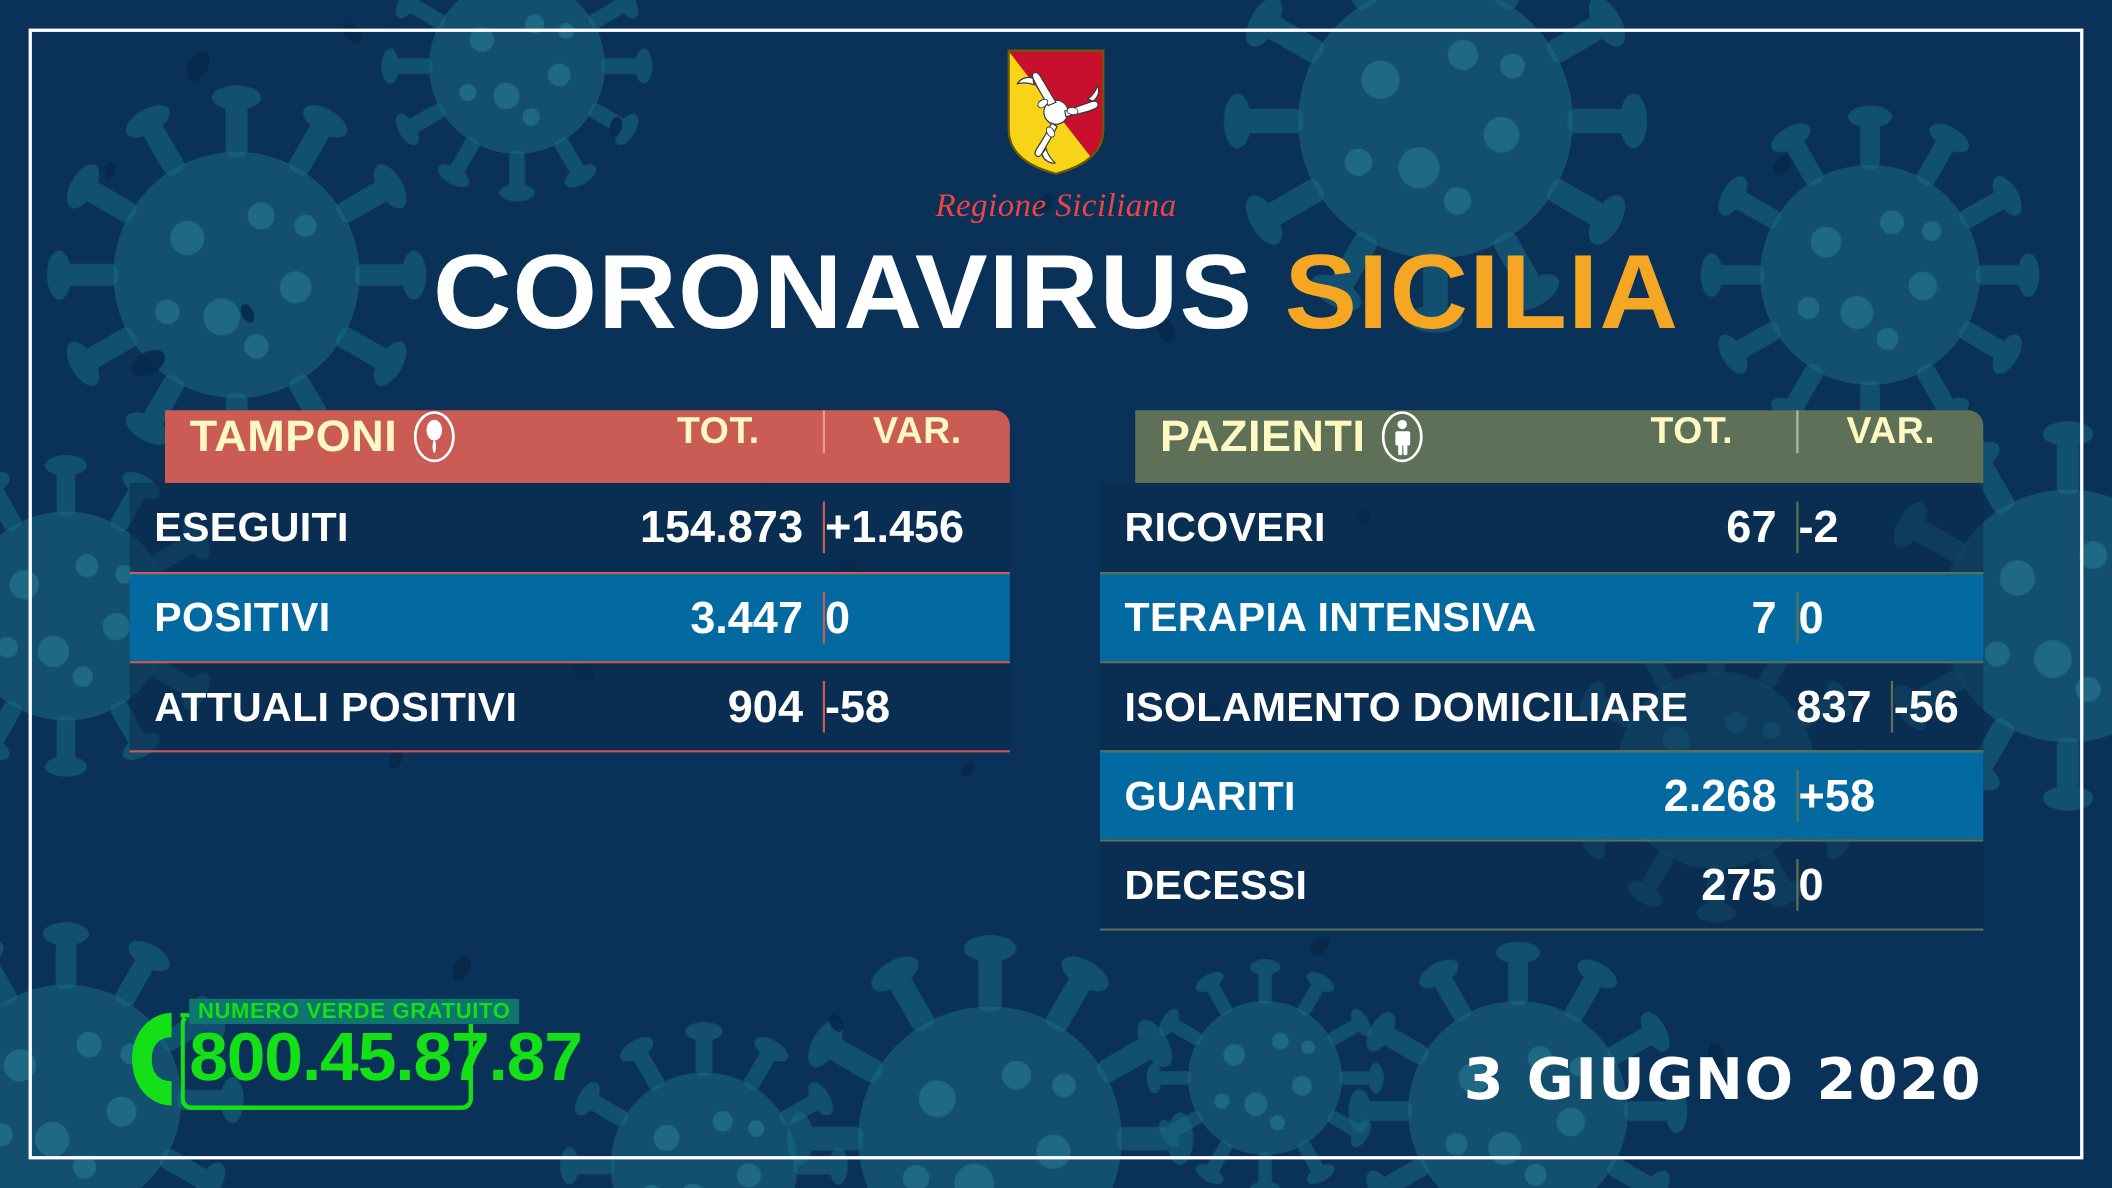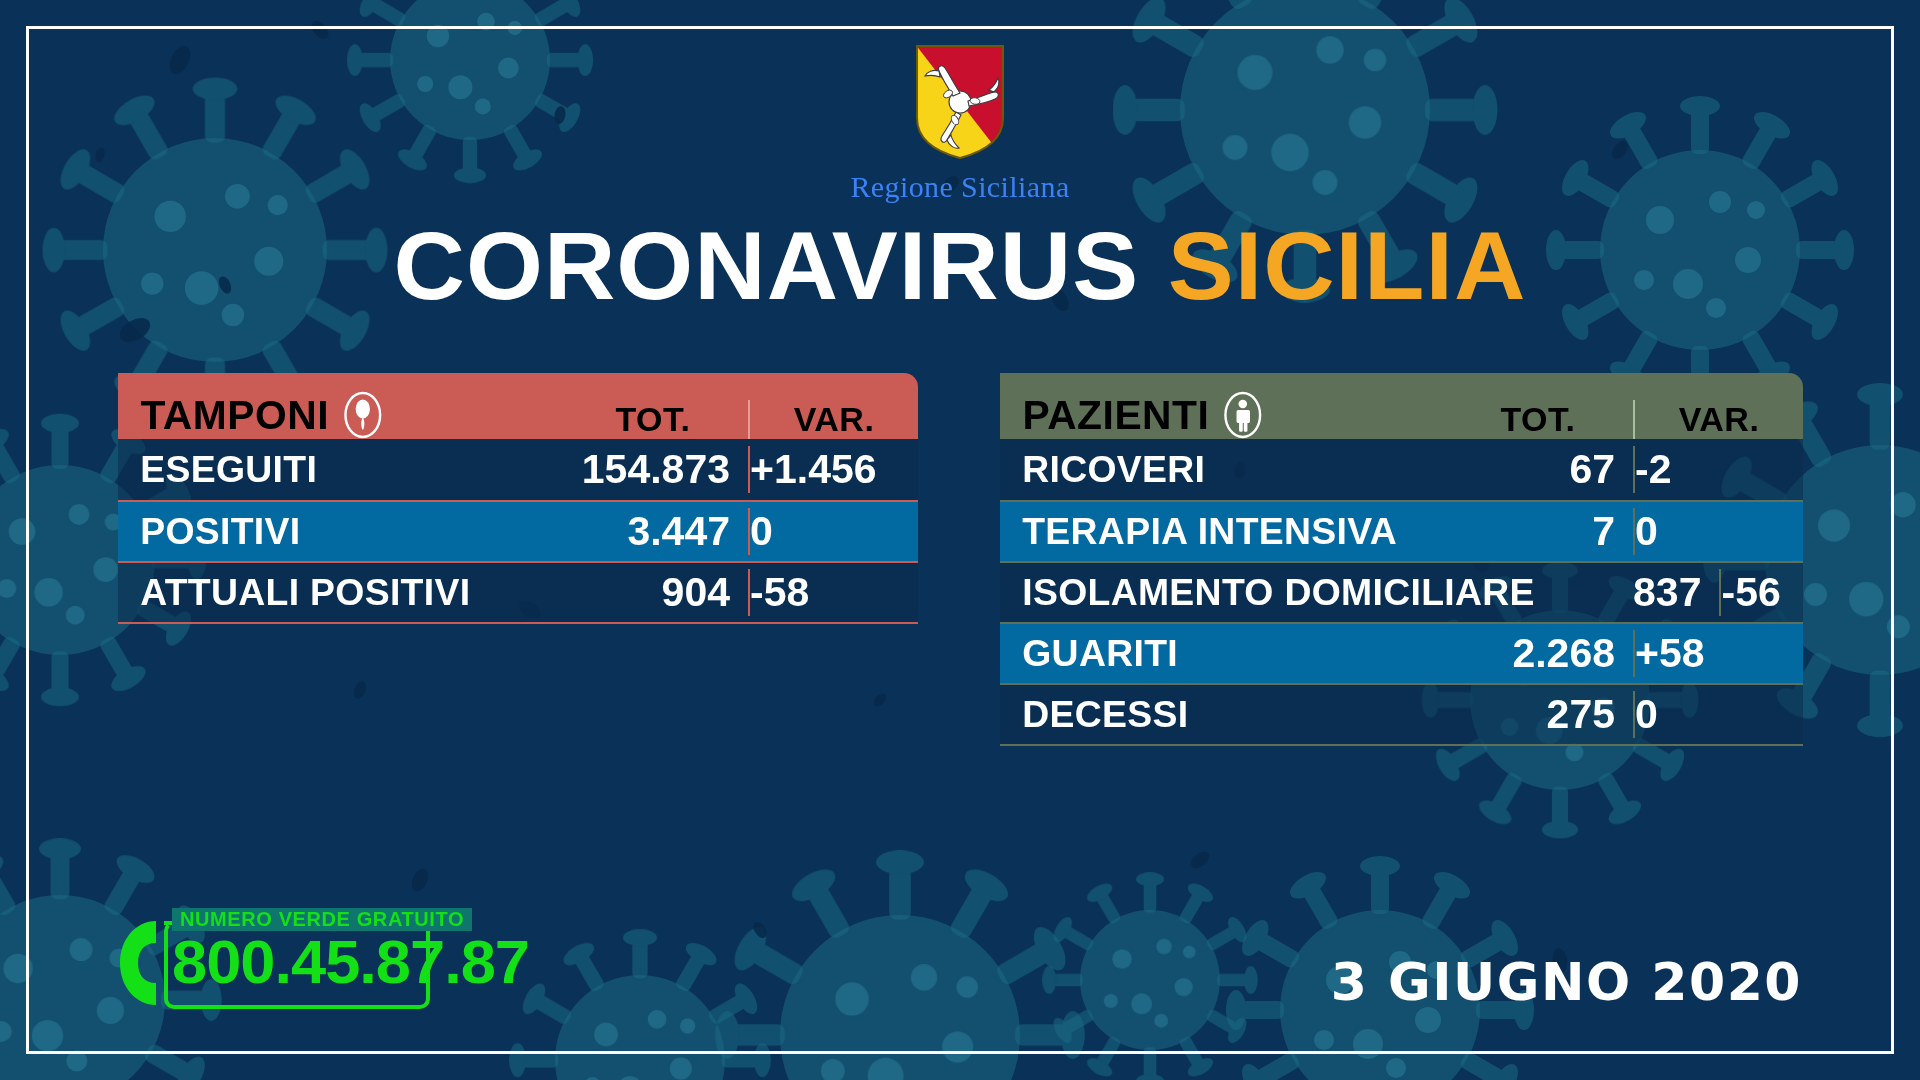--- a/index.html
+++ b/index.html
@@ -50,22 +50,23 @@
     position: absolute;
     left: 0; right: 0; top: 44px;
     display: flex; flex-direction: column;
     align-items: center;
   }
   #crest { width: 90px; height: 116px; display: block; }
   #crest-caption {
     margin-top: 10px;
     font-family: "Liberation Serif", serif;
     font-size: 30px;
-    color: #3b82f6;
+    color: #ef4444;
     letter-spacing: .4px;
+    font-style: italic;
   }
 
   
   #title {
     position: absolute;
     left: 0; right: 0; top: 218px;
     text-align: center;
     font-family: "Liberation Sans Narrow", "Liberation Sans", sans-serif;
     font-weight: bold;
     font-size: 96px;
@@ -80,24 +81,25 @@
   
   .table {
     position: absolute;
     font-family: "Liberation Sans Narrow", "Liberation Sans", sans-serif;
   }
   #table-tamponi { left: 118px; top: 373px; width: 800px; }
   #table-pazienti { left: 1000px; top: 373px; width: 803px; }
 
   .thead {
     display: flex;
-    align-items: flex-end;
+    align-items: flex-start;
     height: 66px;
     border-top-right-radius: 14px;
-    color: #000000;
+    color: #fef9c3;
+    margin-left: 32px;
   }
   #table-tamponi .thead { background: #cb5b55; }
   #table-pazienti .thead { background: #5e7058; }
 
   .thead-title {
     flex: 1 1 auto;
     display: flex;
     align-items: center;
     gap: 12px;
     padding-left: 22px;
@@ -119,21 +121,21 @@
   .th-tot { width: 190px; }
   .th-var { width: 170px; }
   #table-tamponi .th-var { border-left: 2px solid #e79b96; }
   #table-pazienti .th-var { border-left: 2px solid #a8bea0; }
 
   .tbody { position: relative; }
 
   .trow {
     display: flex;
     align-items: center;
-    height: 61px;
+    height: 81px;
     color: #ffffff;
   }
   .trow.odd  { background: rgba(9,44,79,0.55); }
   .trow.even { background: #0369a1; }
 
   #table-tamponi .trow + .trow { border-top: 2px solid #cb5b55; }
   #table-pazienti .trow + .trow { border-top: 2px solid #5e7058; }
   #table-tamponi .tbody { border-bottom: 2px solid #cb5b55; }
   #table-pazienti .tbody { border-bottom: 2px solid #5e7058; }
 

